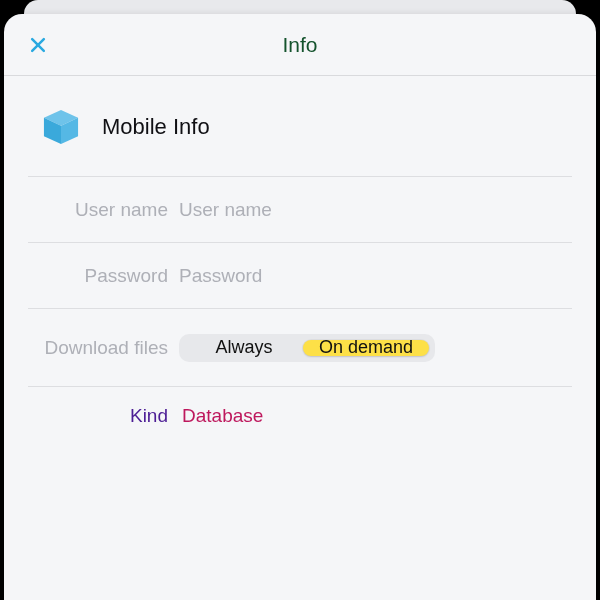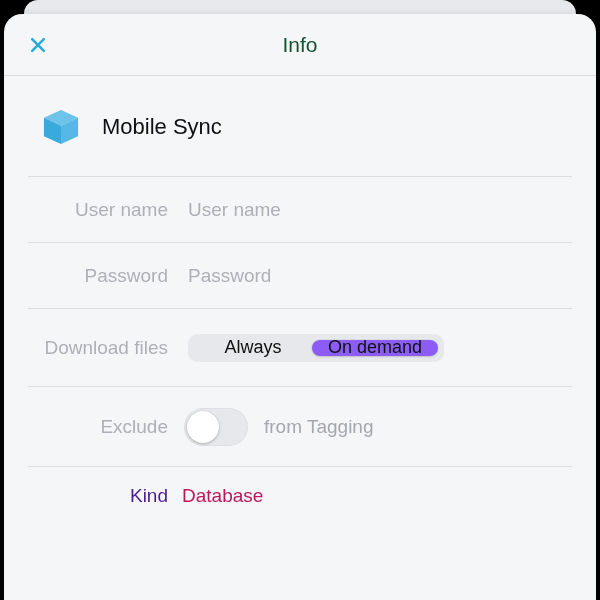--- a/index.html
+++ b/index.html
@@ -51,21 +51,21 @@
   }
   .cube-icon { width: 42px; height: 42px; flex-shrink: 0; }
   .item-name { font-size: 22px; color: #101014; font-weight: 400; }
 
   .rows { padding: 0 24px; }
   .row {
     display: flex;
     align-items: center;
     min-height: 66px;
     border-top: 1px solid #dddee1;
-    gap: 20px;
+    gap: 11px;
   }
   .row-label {
     width: 140px;
     text-align: right;
     color: #aeb0b7;
     font-size: 19px;
     flex-shrink: 0;
   }
   .row-value-input {
     border: none;
@@ -90,21 +90,21 @@
     padding: 0 16px;
     display: flex;
     align-items: center;
     justify-content: center;
     font-size: 18px;
     color: #111;
     border-radius: 8px;
     cursor: pointer;
   }
   .seg-opt.selected {
-    background: #8b5cf6;
+    background: #fde047;
     box-shadow: 0 1px 2px rgba(0,0,0,0.12), 0 0 0 1px rgba(0,0,0,0.04);
   }
 
   .exclude-row {
     display: flex;
     align-items: center;
     min-height: 80px;
     border-top: 1px solid #dddee1;
     gap: 16px;
   }
@@ -163,21 +163,21 @@
     </div>
     <div class="header-title">Info</div>
   </div>
 
   <div class="title-row">
     <svg class="cube-icon" viewBox="0 0 64 64">
       <polygon points="32,6 58,18 32,30 6,18" fill="#6ec3ea"></polygon>
       <polygon points="6,18 32,30 32,58 6,46" fill="#3aa9db"></polygon>
       <polygon points="58,18 32,30 32,58 58,46" fill="#55b8e5"></polygon>
     </svg>
-    <div class="item-name">Mobile Sync</div>
+    <div class="item-name">Mobile Info</div>
   </div>
 
   <div class="rows">
 
     <div class="row">
       <div class="row-label">User name</div>
       <input class="row-value-input" type="text" placeholder="User name" style="">
     </div>
 
     <div class="row">
@@ -186,27 +186,20 @@
     </div>
 
     <div class="row" style="min-height:78px">
       <div class="row-label">Download files</div>
       <div class="segmented">
         <div class="seg-opt">Always</div>
         <div class="seg-opt selected">On demand</div>
       </div>
     </div>
 
-    <div class="exclude-row">
-      <div class="exclude-left">Exclude</div>
-      <div class="switch">
-        <div class="switch-knob"></div>
-      </div>
-      <div class="exclude-after">from Tagging</div>
-    </div>
 
     <div class="kv-row first">
       <div class="kv-label">Kind</div>
       <div class="kv-value">Database</div>
     </div>
 
 
   </div>
 
 </div>

